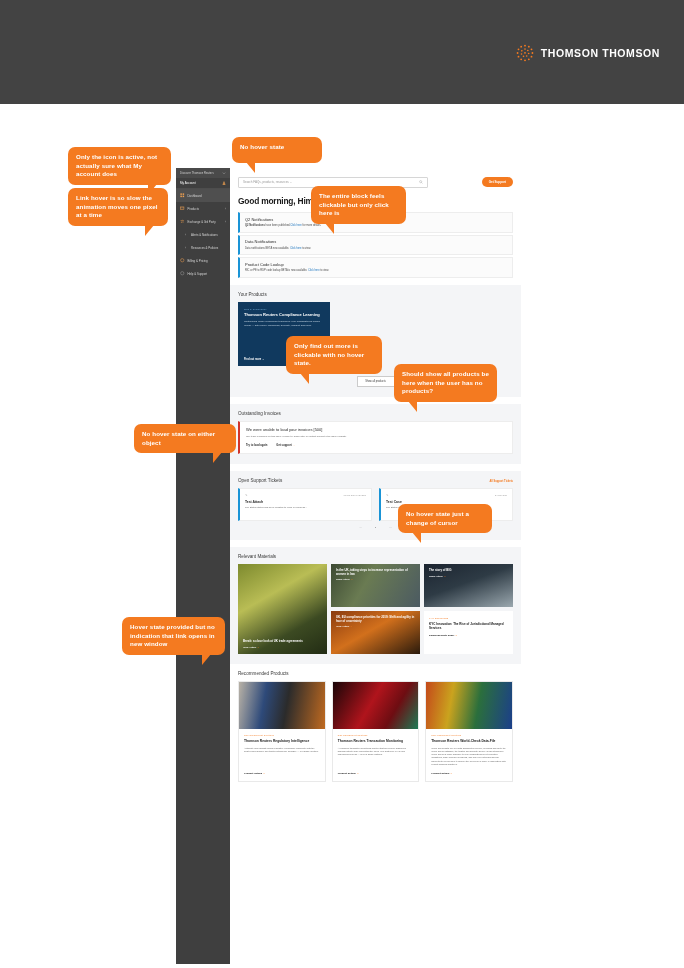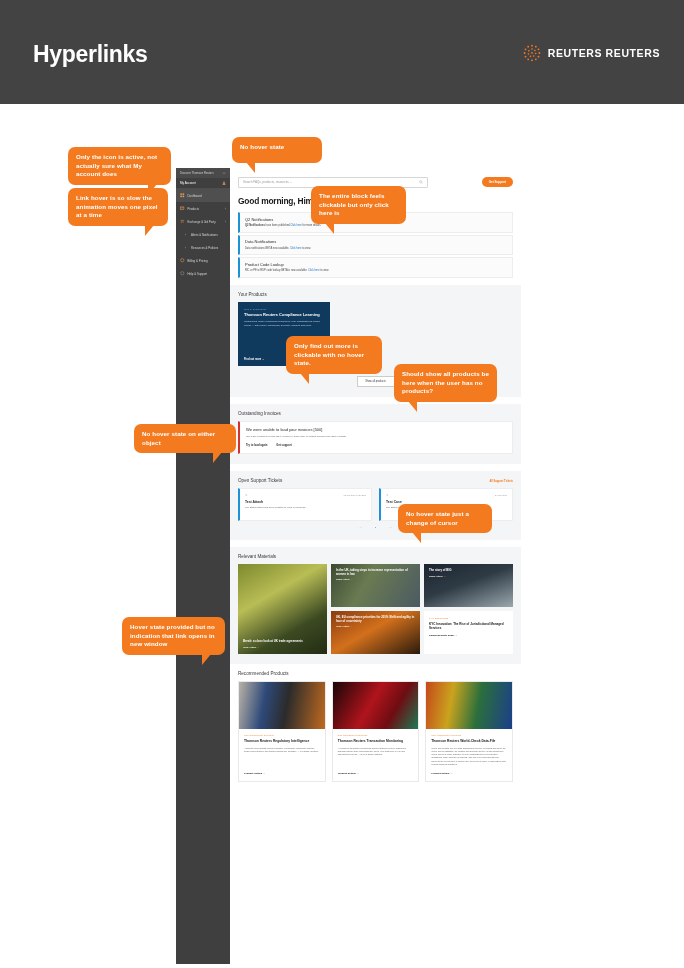--- a/index.html
+++ b/index.html
@@ -194,21 +194,20 @@
     letter-spacing:.1px; z-index:40;
   }
   .co .tail{ position:absolute; width:0; height:0; }
   .tail-bl{ border-left:9px solid transparent; border-top:11px solid #f47a20; left:14px; bottom:-10px; }
   .tail-br{ border-right:9px solid transparent; border-top:11px solid #f47a20; right:14px; bottom:-10px; }
 </style>
 </head>
 <body>
 
 <div class="slide-header">
-  <div class="slide-title">Hyperlinks</div>
   <div class="brand">
     <svg class="brand-mark" viewBox="0 0 24 24">
       <g fill="#f47a20">
         <circle cx="12" cy="3.2" r="1.1"></circle>
           <circle cx="16.6" cy="4.4" r="1.1"></circle>
         <circle cx="19.8" cy="7.6" r="1.1"></circle>
           <circle cx="20.9" cy="12" r="1.1"></circle>
         <circle cx="19.8" cy="16.4" r="1.1"></circle>
           <circle cx="16.6" cy="19.6" r="1.1"></circle>
         <circle cx="12" cy="20.8" r="1.1"></circle>
@@ -220,21 +219,21 @@
         <circle cx="12" cy="7.3" r="1"></circle>
           <circle cx="15.4" cy="9" r="1"></circle>
         <circle cx="16.4" cy="12.6" r="1"></circle>
           <circle cx="14" cy="15.6" r="1"></circle>
         <circle cx="10.2" cy="16" r="1"></circle>
           <circle cx="7.8" cy="13.2" r="1"></circle>
         <circle cx="8.2" cy="9.4" r="1"></circle>
           <circle cx="12" cy="11.8" r="1.1"></circle>
       </g>
     </svg>
-    <span class="brand-text">REUTERS REUTERS</span>
+    <span class="brand-text">THOMSON THOMSON</span>
   </div>
 </div>
 
 <div class="shot">
 <div class="shot-inner">
 
   <div class="sidebar">
     <div class="sb-brandrow">
       <span>Discover Thomson Reuters</span>
       <svg width="4" height="4" viewBox="0 0 10 10">

